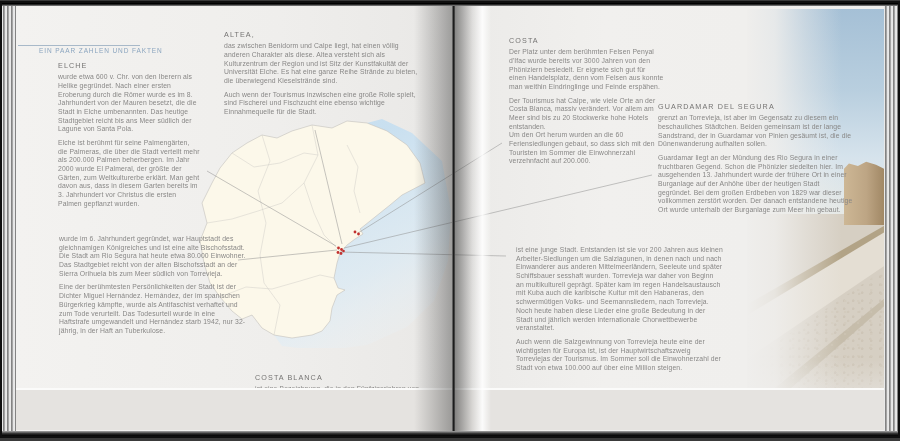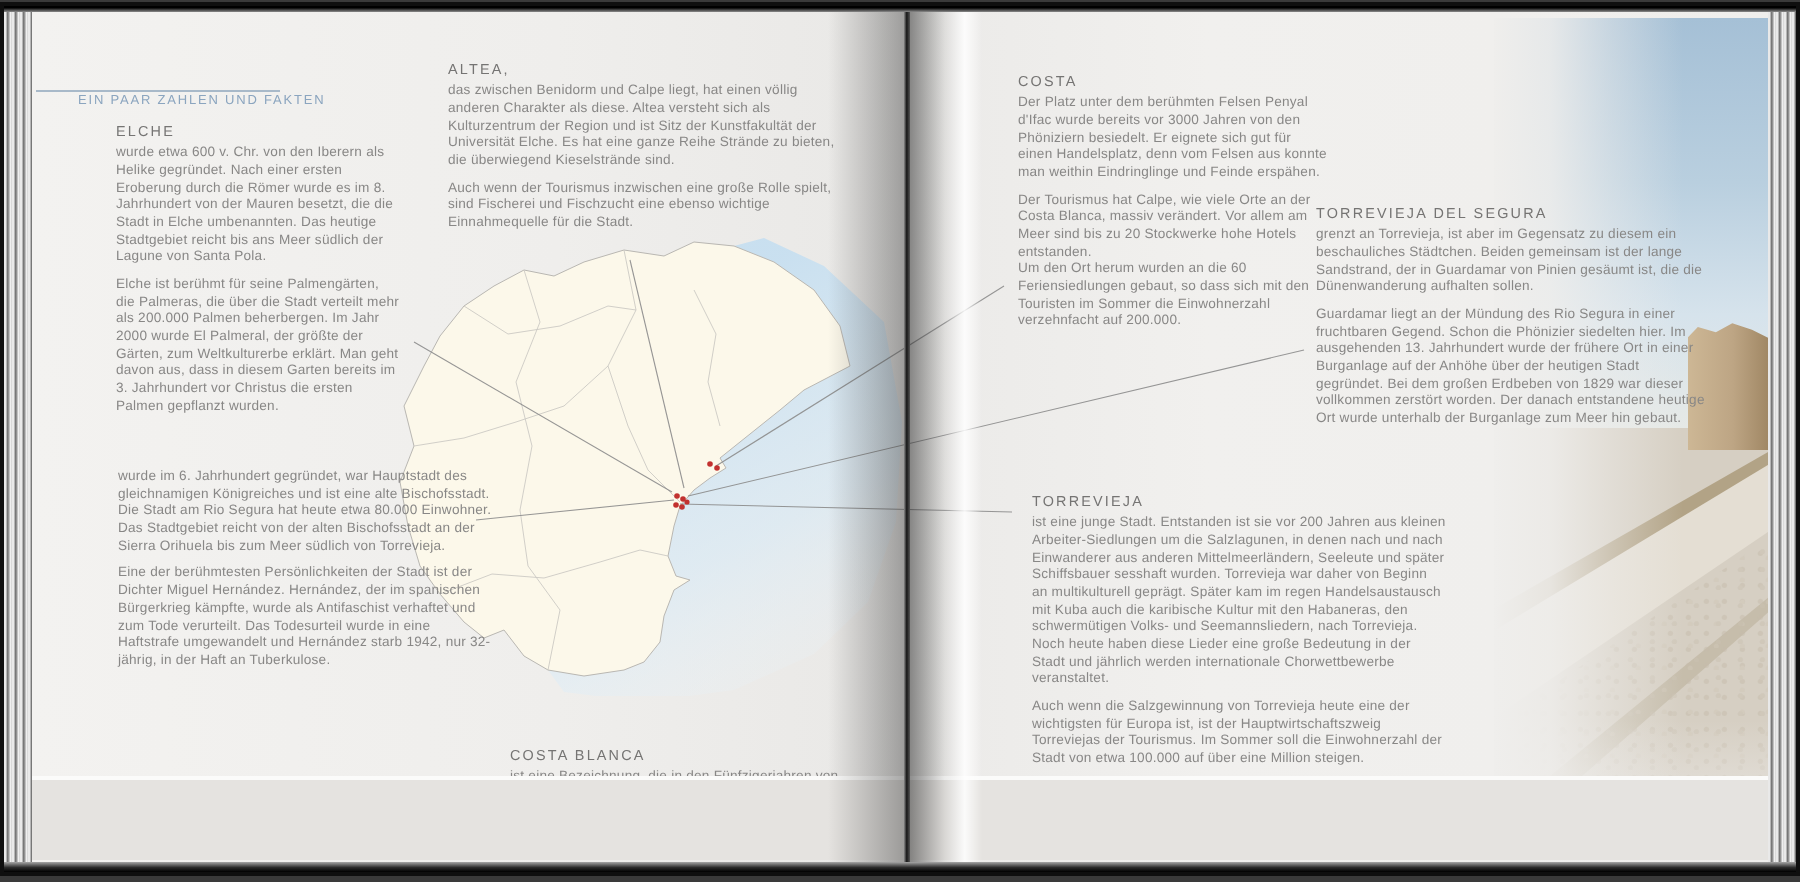--- a/index.html
+++ b/index.html
@@ -177,27 +177,26 @@
   </div>
 
   <div class="sec" id="sec-calpe">
     <h3>COSTA</h3>
     <p>Der Platz unter dem berühmten Felsen Penyal d'Ifac wurde bereits vor 3000 Jahren von den Phöniziern besiedelt. Er eignete sich gut für einen Handelsplatz, denn vom Felsen aus konnte man weithin Eindringlinge und Feinde erspähen.</p>
     <p class="tight">Der Tourismus hat Calpe, wie viele Orte an der Costa Blanca, massiv verändert. Vor allem am Meer sind bis zu 20 Stockwerke hohe Hotels entstanden.</p>
     <p>Um den Ort herum wurden an die 60 Feriensiedlungen gebaut, so dass sich mit den Touristen im Sommer die Einwohnerzahl verzehnfacht auf 200.000.</p>
   </div>
 
   <div class="sec" id="sec-guardamar">
-    <h3>TORREVIEJA DEL SEGURA</h3>
+    <h3>GUARDAMAR DEL SEGURA</h3>
     <p>grenzt an Torrevieja, ist aber im Gegensatz zu diesem ein beschauliches Städtchen. Beiden gemeinsam ist der lange Sandstrand, der in Guardamar von Pinien gesäumt ist, die die Dünenwanderung aufhalten sollen.</p>
     <p>Guardamar liegt an der Mündung des Rio Segura in einer fruchtbaren Gegend. Schon die Phönizier siedelten hier. Im ausgehenden 13. Jahrhundert wurde der frühere Ort in einer Burganlage auf der Anhöhe über der heutigen Stadt gegründet. Bei dem großen Erdbeben von 1829 war dieser vollkommen zerstört worden. Der danach entstandene heutige Ort wurde unterhalb der Burganlage zum Meer hin gebaut.</p>
   </div>
 
   <div class="sec" id="sec-torrevieja">
-    <h3>TORREVIEJA</h3>
     <p>ist eine junge Stadt. Entstanden ist sie vor 200 Jahren aus kleinen Arbeiter-Siedlungen um die Salzlagunen, in denen nach und nach Einwanderer aus anderen Mittelmeerländern, Seeleute und später Schiffsbauer sesshaft wurden. Torrevieja war daher von Beginn an multikulturell geprägt. Später kam im regen Handelsaustausch mit Kuba auch die karibische Kultur mit den Habaneras, den schwermütigen Volks- und Seemannsliedern, nach Torrevieja. Noch heute haben diese Lieder eine große Bedeutung in der Stadt und jährlich werden internationale Chorwettbewerbe veranstaltet.</p>
     <p>Auch wenn die Salzgewinnung von Torrevieja heute eine der wichtigsten für Europa ist, ist der Hauptwirtschaftszweig Torreviejas der Tourismus. Im Sommer soll die Einwohnerzahl der Stadt von etwa 100.000 auf über eine Million steigen.</p>
   </div>
 
   <div class="bottom-band"></div>
   <div class="spine-shadow-left"></div>
   <div class="spine-shadow-right"></div>
   <div class="spine"></div>
   <div class="stack stack-left"></div>
   <div class="stack stack-right"></div>

